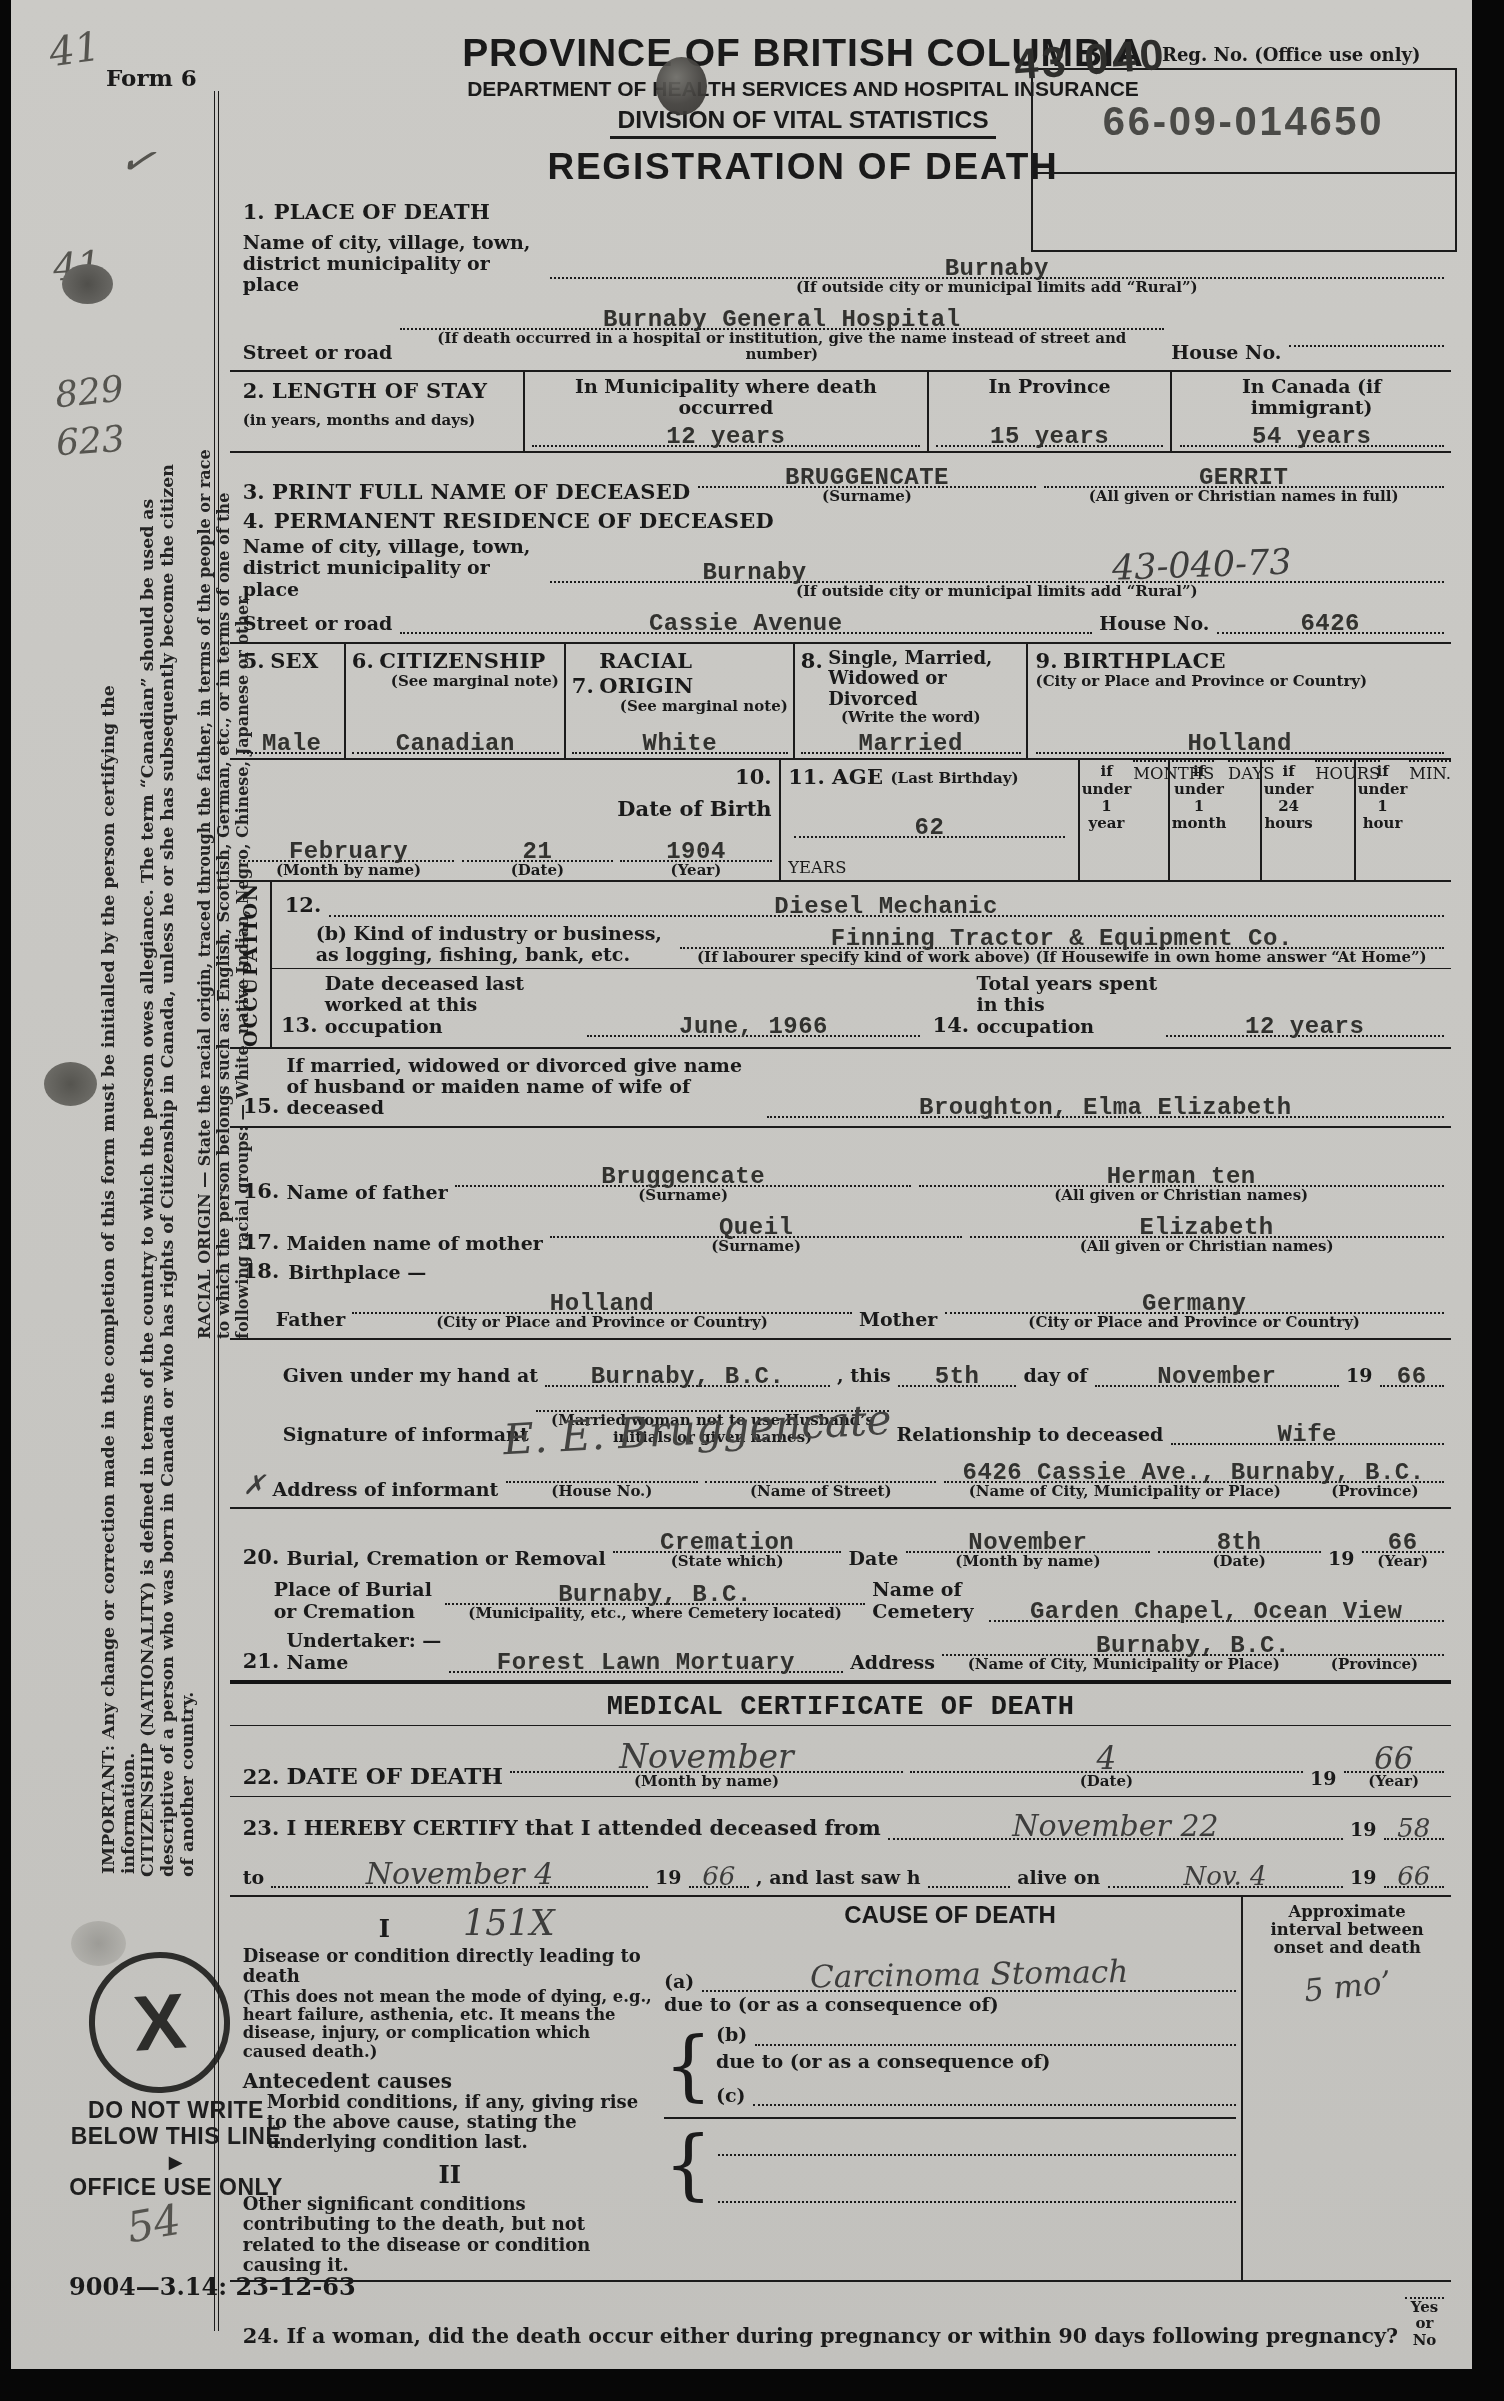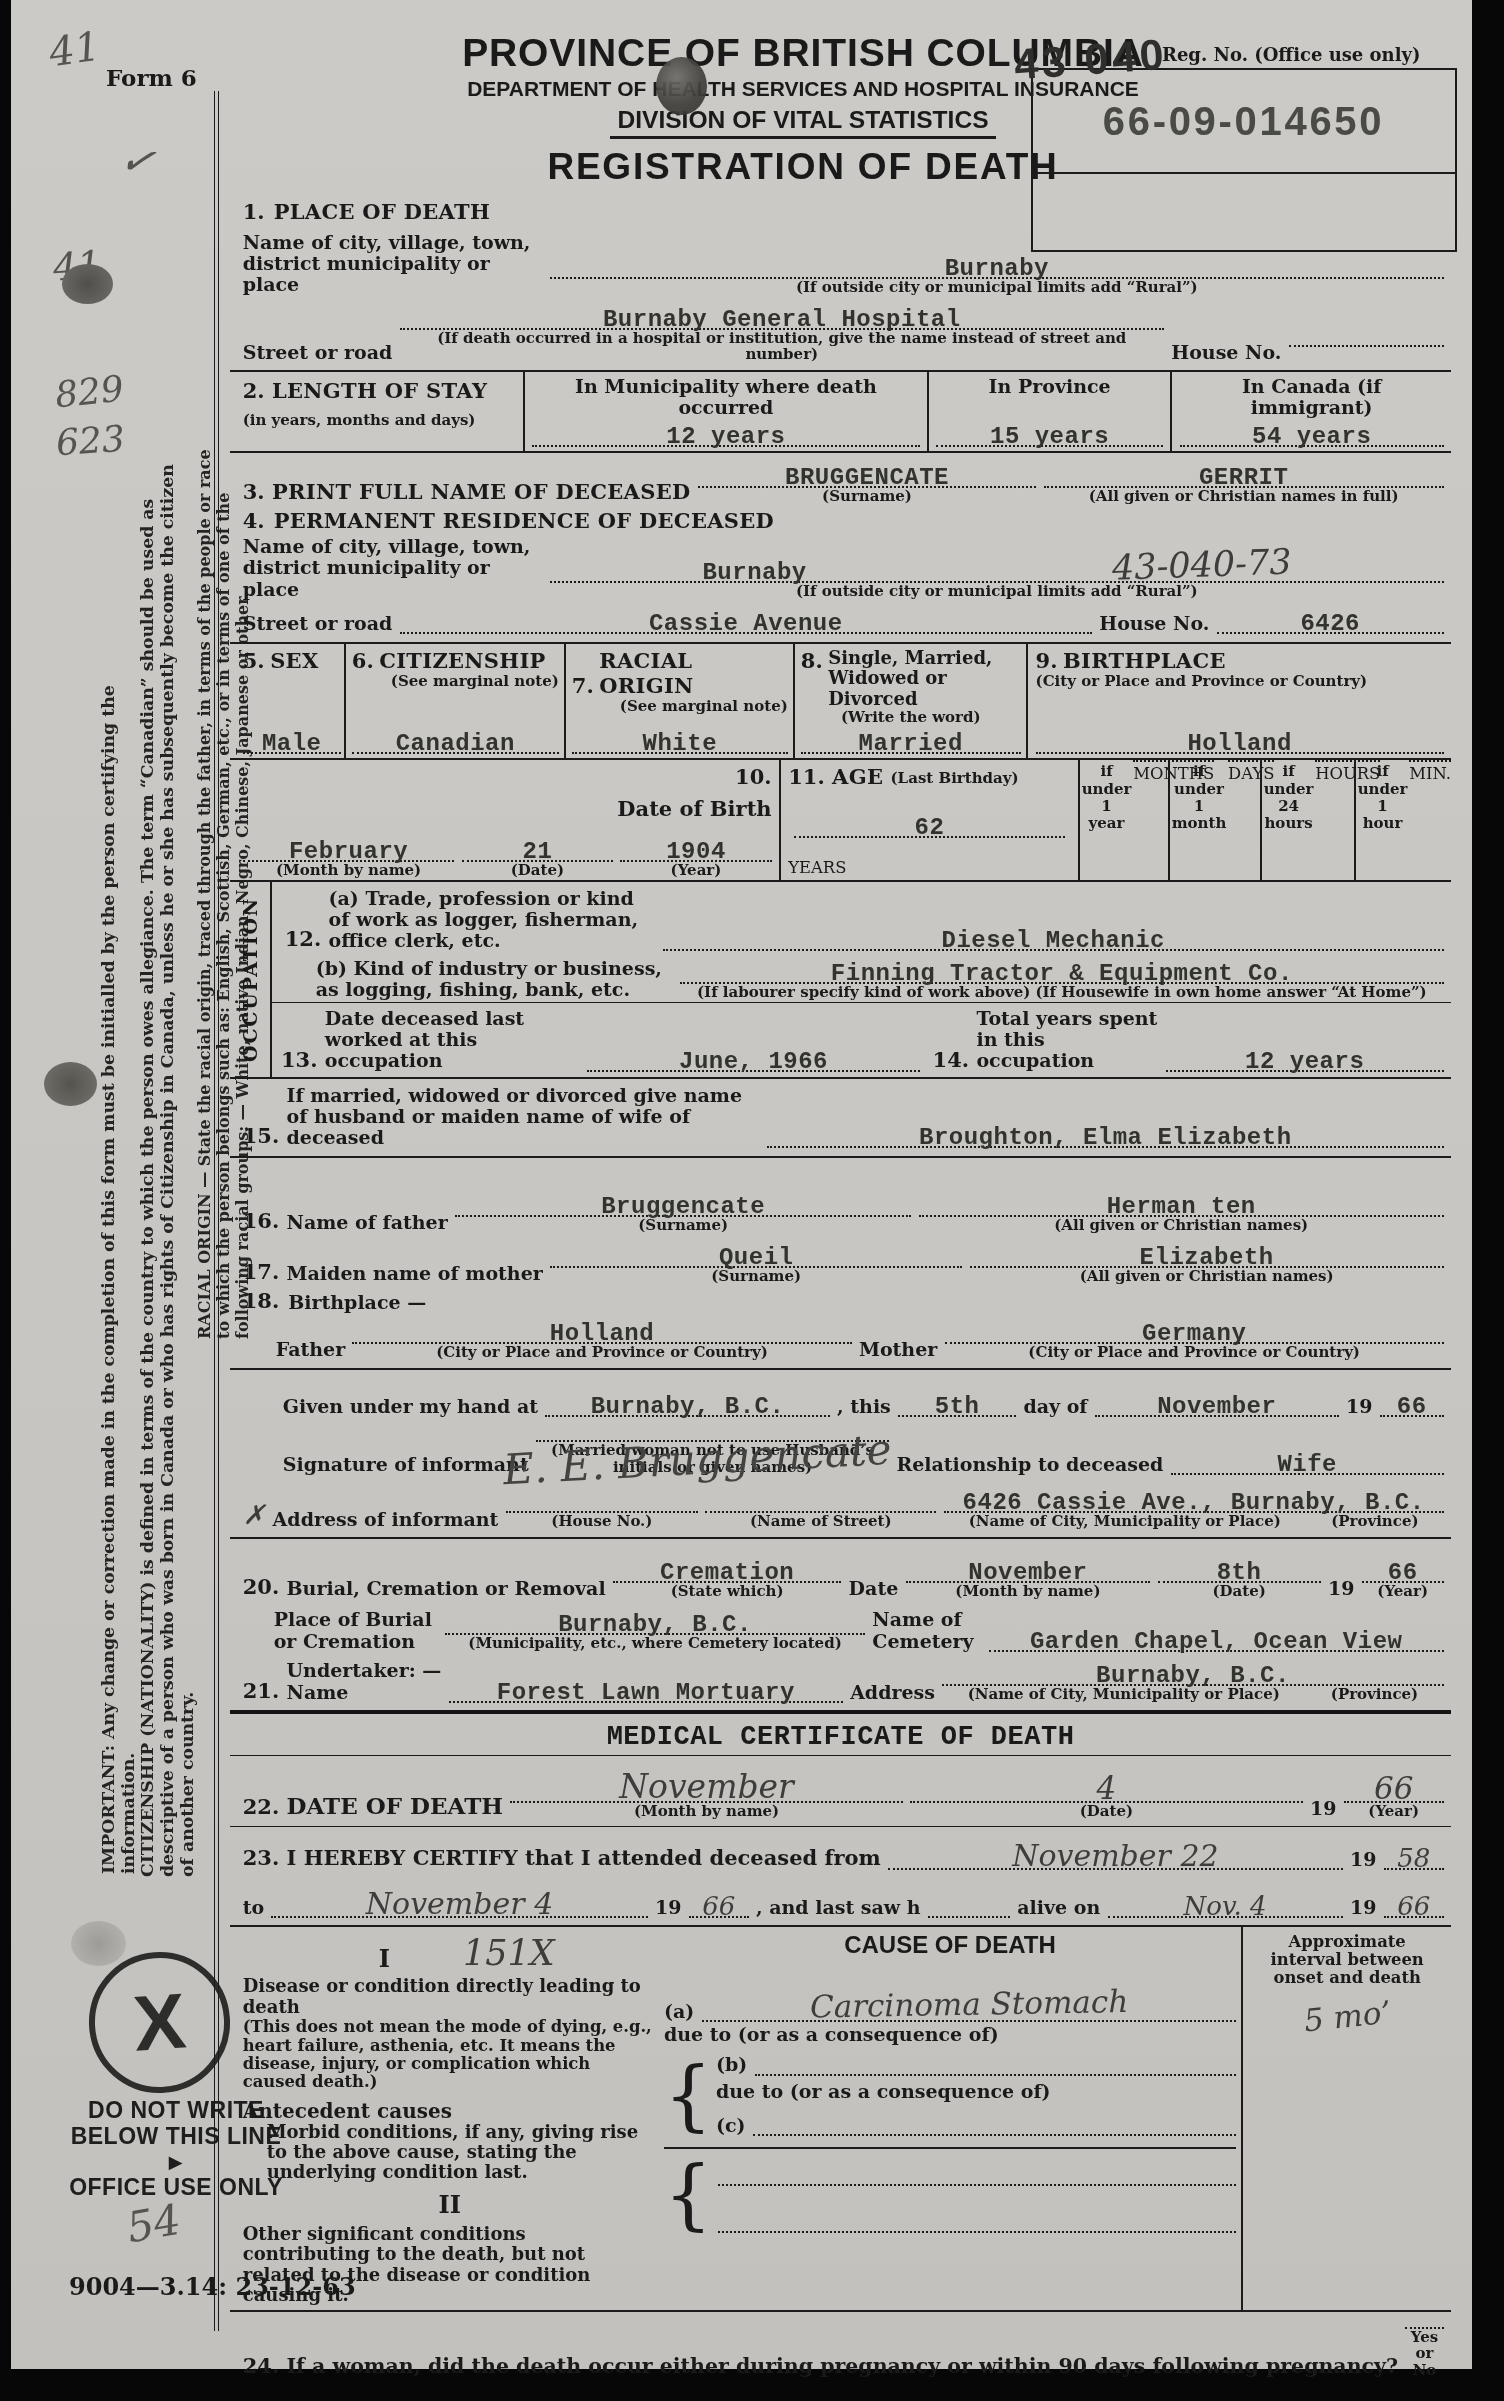--- a/index.html
+++ b/index.html
@@ -301,21 +301,20 @@
     </div>
 
     <div class="bt" style="display:flex;">
       <div class="occv">
             <span>OCCUPATION</span>
           </div>
       <div class="grow">
         <div class="sec" style="padding-bottom:1.8px;">
           <div class="line">
             <span class="num">12.</span>
-            <span class="lbl" style="width:327px;">(a) Trade, profession or kind of work as logger, fisherman, office clerk, etc.</span>
             <span class="fill grow"><span class="tw">Diesel Mechanic</span></span>
           </div>
           <div class="line" style="margin-top:3.6px;">
             <span class="lbl" style="width:357px;margin-left:31px;">(b) Kind of industry or business, as logging, fishing, bank, etc.</span>
             <span class="fw grow">
               <span class="fill"><span class="tw">Finning Tractor &amp; Equipment Co.</span></span>
               <span class="note ctr">(If labourer specify kind of work above) (If Housewife in own home answer “At Home”)</span>
             </span>
           </div>
         </div>

